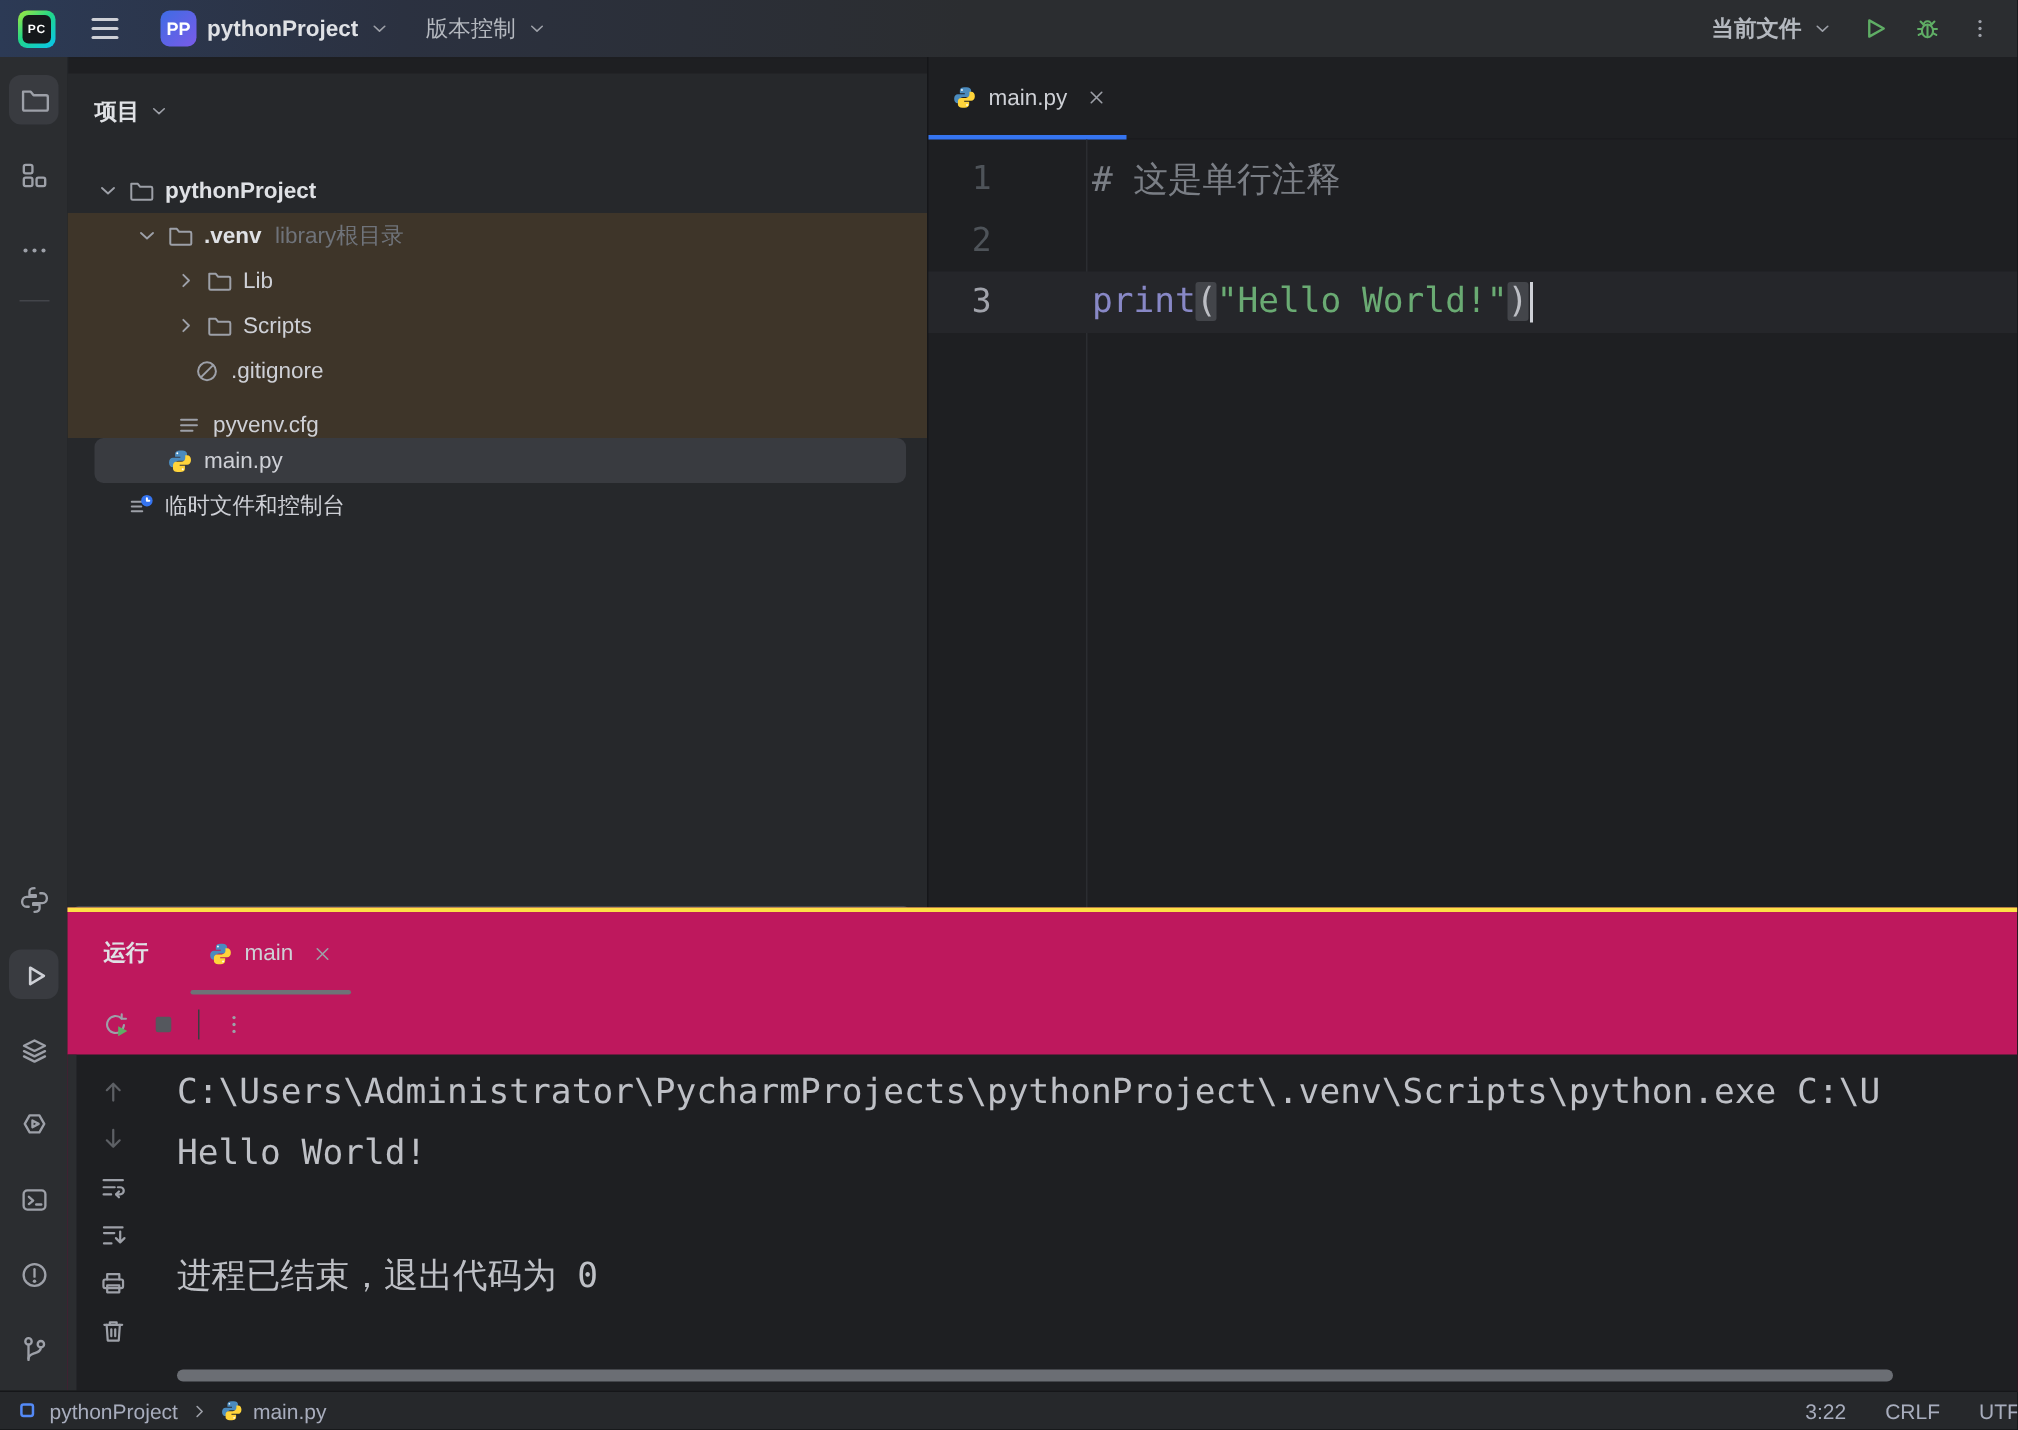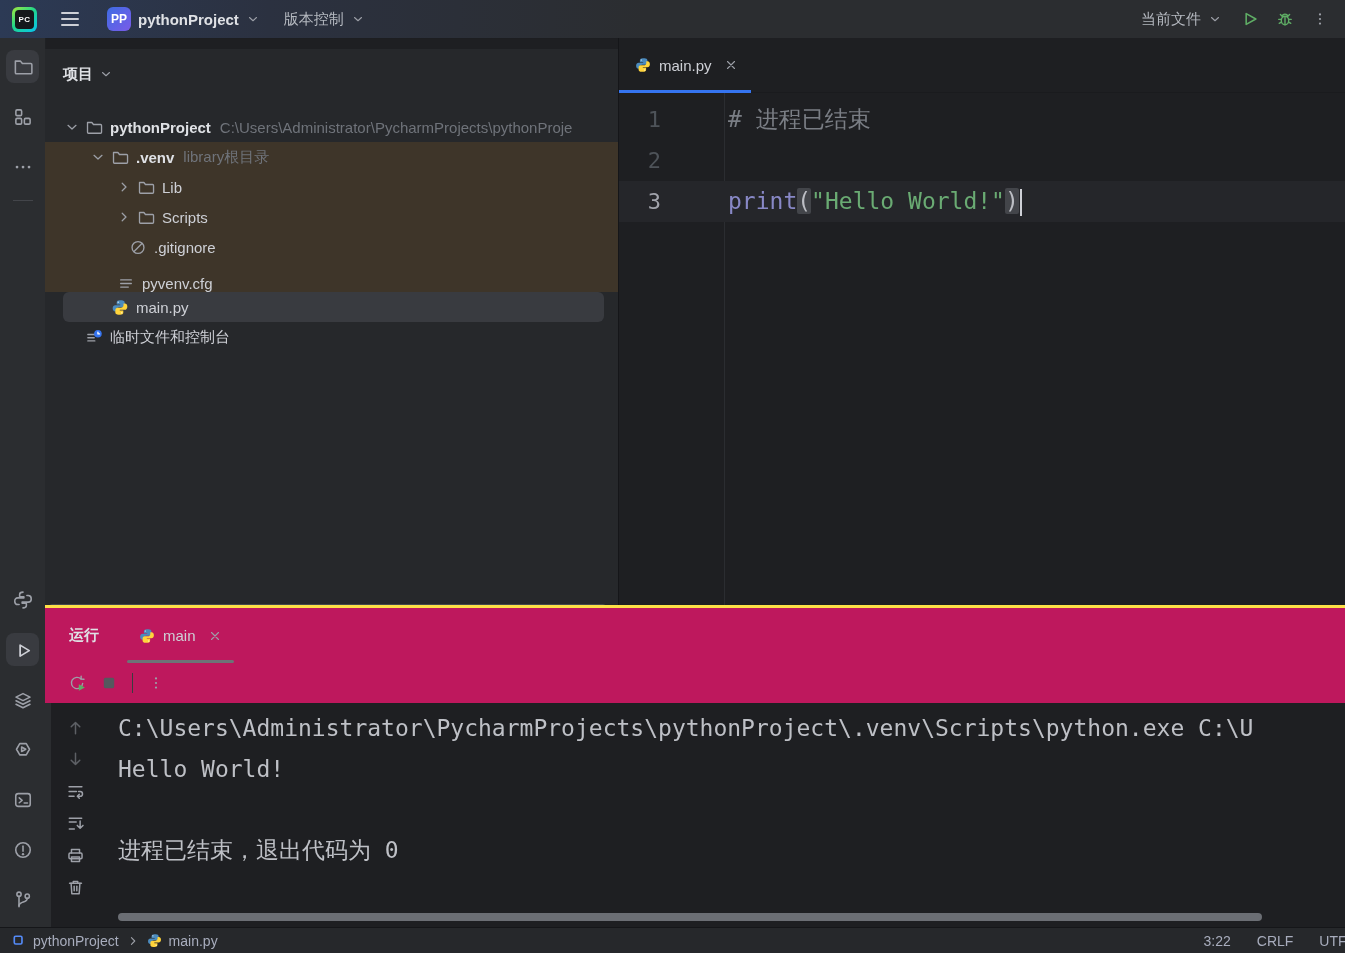--- a/index.html
+++ b/index.html
@@ -21,21 +21,21 @@
   .pc-logo .inner{position:absolute;inset:3px;background:#15181B;border-radius:4px;display:flex;
     align-items:center;justify-content:center;color:#fff;font-size:8px;font-weight:700;letter-spacing:.5px;}
   .hamburger{width:30px;height:30px;margin-left:18px;border-radius:6px;display:flex;flex-direction:column;
     justify-content:center;align-items:center;gap:4px;cursor:default;}
   .hamburger i{display:block;width:18px;height:2px;background:#CED0D6;border-radius:1px;}
   .tb-widget{display:flex;align-items:center;gap:7px;height:30px;padding:0 8px;border-radius:6px;}
   .pp-badge{width:24px;height:24px;border-radius:6px;background:linear-gradient(135deg,#3E6CE4,#7A5BE8);
     color:#fff;font-size:12px;font-weight:700;display:flex;align-items:center;justify-content:center;}
   .proj-name{color:#DFE1E5;font-size:15px;font-weight:600;}
   .vcs-name,.runcfg-name{color:#B4B8BF;font-size:15px;}
-  .tb-right{margin-left:auto;display:flex;align-items:flex-start;gap:5px;margin-right:10px;}
+  .tb-right{margin-left:auto;display:flex;align-items:flex-start;gap:5px;margin-right:10px;font-weight:bold;}
   .icon-btn{width:30px;height:30px;display:flex;align-items:center;justify-content:center;border-radius:6px;}
 
   
   .stripe{position:absolute;left:0;top:38px;width:45px;bottom:25px;background:#2B2D30;border-right:1px solid #1F2124;}
   .stripe-btn{width:33px;height:33px;margin:0 auto;border-radius:8px;display:flex;align-items:center;justify-content:center;}
   .stripe-btn.active{background:#393B40;}
   .stripe-top{padding-top:12px;display:flex;flex-direction:column;gap:17px;}
   .stripe-div{width:20px;height:1px;background:#43454A;margin:0 auto;}
   .stripe-bottom{position:absolute;bottom:12px;left:0;right:0;display:flex;flex-direction:column;gap:17px;}
 
@@ -280,21 +280,20 @@
             <svg viewBox="0 0 16 16" fill="none" stroke="#9DA0A8" stroke-width="1.25" stroke-linecap="round" stroke-linejoin="round">
               <path d="M4 6.3 8 10l4-3.7"></path>
             </svg>
           </span>
           <span class="t-icon">
             <svg viewBox="0 0 16 16" fill="none" stroke="#9DA0A8" stroke-width="1.25" stroke-linecap="round" stroke-linejoin="round">
               <path d="M1.9 3.3h4.1l1.5 1.9h6.7c.5 0 .9.4.9.9v6.4c0 .5-.4.9-.9.9H2.8c-.5 0-.9-.4-.9-.9V3.3z"></path>
             </svg>
           </span>
           <span class="t-label b">pythonProject</span>
-          <span class="t-suffix">C:\Users\Administrator\PycharmProjects\pythonProje</span>
         </div>
         <div class="trow bg-venv" style="padding-left: 42px;">
           <span class="chev">
             <svg viewBox="0 0 16 16" fill="none" stroke="#9DA0A8" stroke-width="1.25" stroke-linecap="round" stroke-linejoin="round">
               <path d="M4 6.3 8 10l4-3.7"></path>
             </svg>
           </span>
           <span class="t-icon">
             <svg viewBox="0 0 16 16" fill="none" stroke="#9DA0A8" stroke-width="1.25" stroke-linecap="round" stroke-linejoin="round">
               <path d="M1.9 3.3h4.1l1.5 1.9h6.7c.5 0 .9.4.9.9v6.4c0 .5-.4.9-.9.9H2.8c-.5 0-.9-.4-.9-.9V3.3z"></path>
@@ -395,21 +394,21 @@
             <svg viewBox="0 0 16 16" fill="none" stroke="#9DA0A8" stroke-width="1.25" stroke-linecap="round" stroke-linejoin="round">
               <path d="M4 4l8 8M12 4l-8 8"></path>
             </svg>
           </span>
       </div>
     </div>
     <div class="code">
       <div id="code-lines">
           <div class="cline">
             <span class="lnum">1</span>
-            <span class="ltext"><span class="tk-comment"># 进程已结束</span></span>
+            <span class="ltext"><span class="tk-comment"># 这是单行注释</span></span>
           </div>
           <div class="cline">
             <span class="lnum">2</span>
             <span class="ltext"></span>
           </div>
           <div class="cline current">
             <span class="lnum">3</span>
             <span class="ltext"><span class="tk-builtin">print</span><span class="tk-paren">(</span><span class="tk-string">"Hello World!"</span><span class="tk-paren">)</span><span class="caret"></span></span>
           </div>
         </div>

